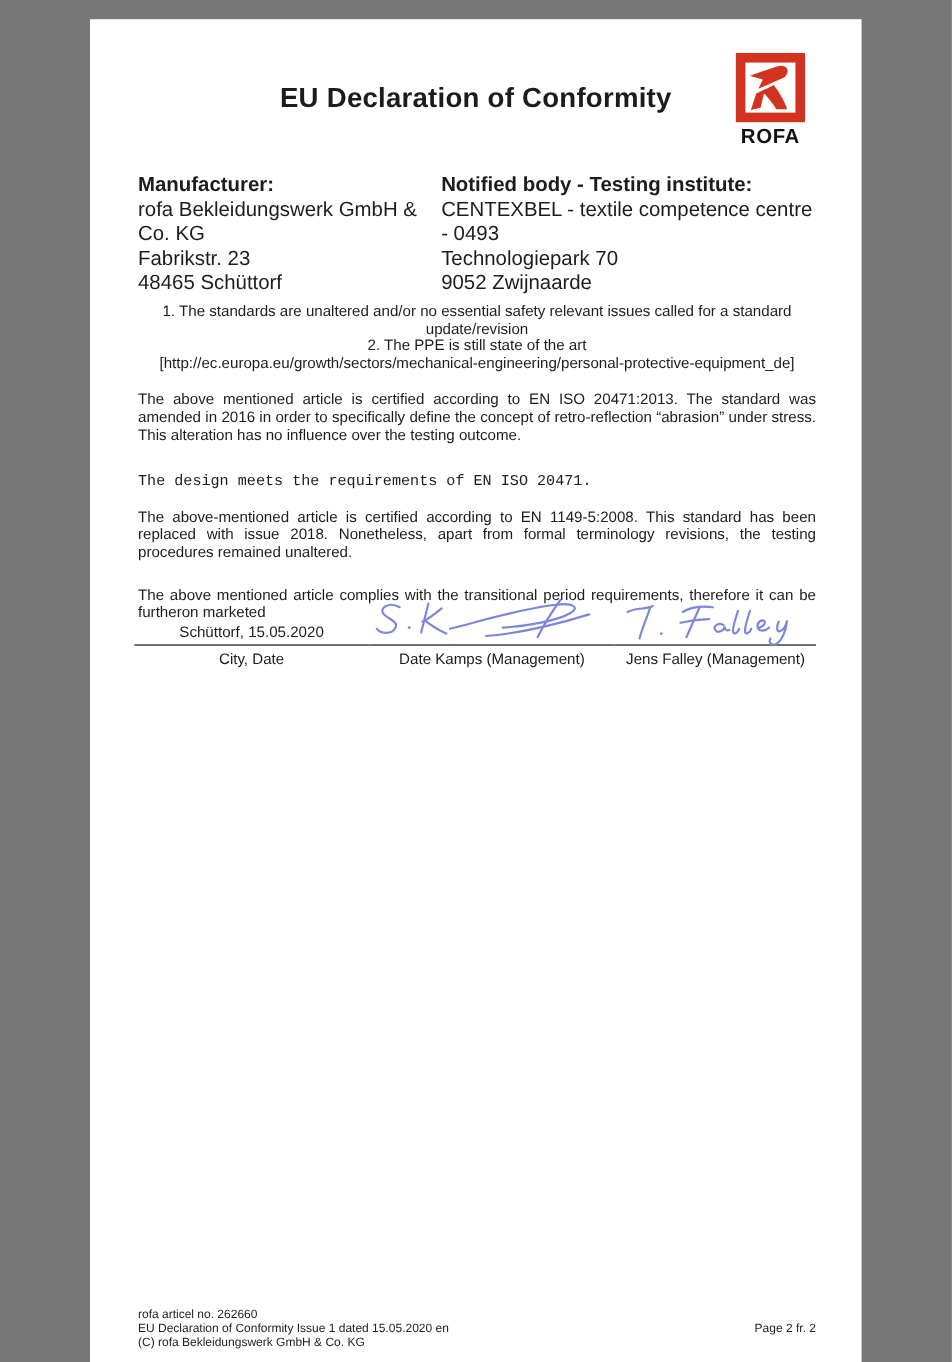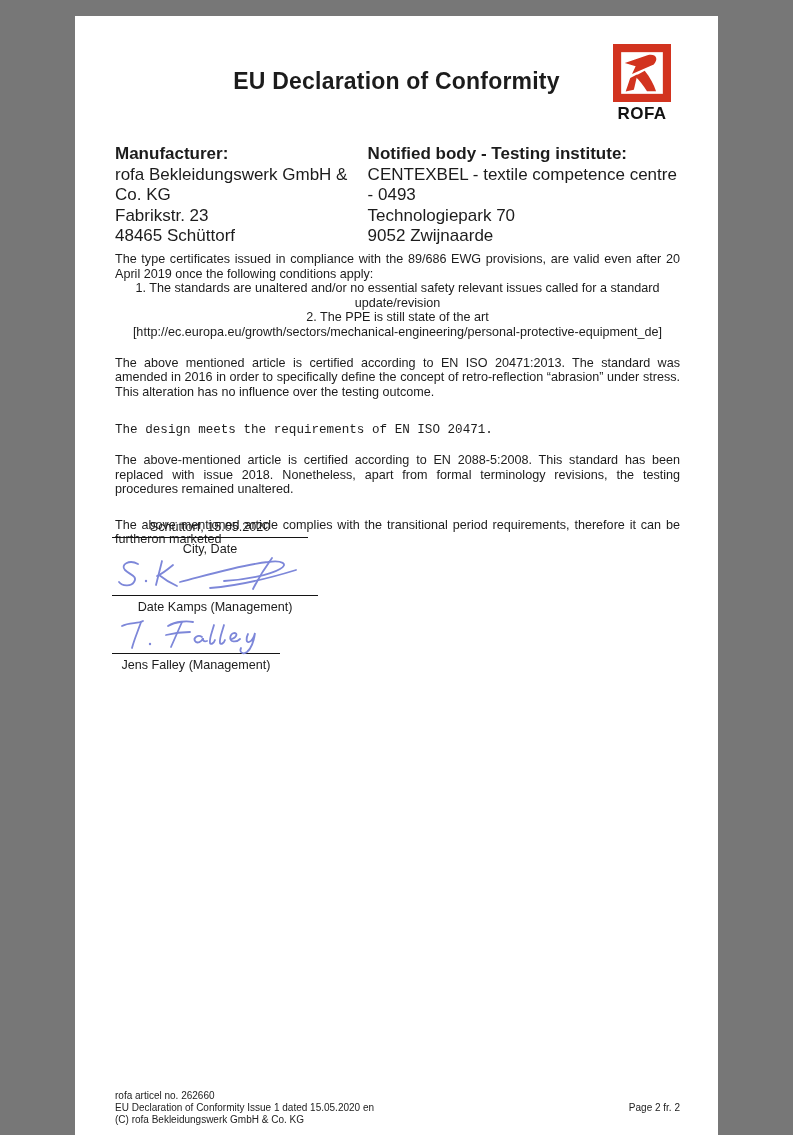--- a/index.html
+++ b/index.html
@@ -56,21 +56,20 @@
   .para.no-just { text-align: center; }
   .mt-a { margin-top: 16px; }
   .mt-b { margin-top: 24px; font-family: Liberation Mono, monospace; }
   .mt-c { margin-top: 15px; }
   .mt-d { margin-top: 21px; }
   .signatures {
     position: absolute;
     top: 482px; left: 37px; right: 38px;
     display: flex;
     justify-content: space-between;
-    flex-direction: column;
   }
   .sig-col { display: flex; flex-direction: column; }
   .sig-col.c1 { width: 196px; }
   .sig-col.c2 { width: 206px; }
   .sig-col.c3 { width: 168px; }
   .sig-space {
     position: relative;
     height: 40px;
     border-bottom: 1.6px solid #141414;
     display: flex;
@@ -124,27 +123,26 @@
     </div>
     <div class="info-block right">
       <div class="info-label">Notified body - Testing institute:</div>
       <div>CENTEXBEL - textile competence centre - 0493</div>
       <div>Technologiepark 70</div>
       <div>9052 Zwijnaarde</div>
     </div>
   </div>
 
   <div class="body-text">
-    <p class="para">The type certificates issued in compliance with the 89/686 EWG provisions, are valid even after 20 April 2019 once the following conditions apply:</p>
     <p class="para no-just">1. The standards are unaltered and/or no essential safety relevant issues called for a standard update/revision</p>
     <p class="para no-just">2. The PPE is still state of the art</p>
     <p class="para no-just">[http://ec.europa.eu/growth/sectors/mechanical-engineering/personal-protective-equipment_de]</p>
     <p class="para mt-a">The above mentioned article is certified according to EN ISO 20471:2013. The standard was amended in 2016 in order to specifically define the concept of retro-reflection “abrasion” under stress. This alteration has no influence over the testing outcome.</p>
     <p class="para mt-b">The design meets the requirements of EN ISO 20471.</p>
-    <p class="para mt-c">The above-mentioned article is certified according to EN 2088-5:2008. This standard has been replaced with issue 2018. Nonetheless, apart from formal terminology revisions, the testing procedures remained unaltered.</p>
+    <p class="para mt-c">The above-mentioned article is certified according to EN 1149-5:2008. This standard has been replaced with issue 2018. Nonetheless, apart from formal terminology revisions, the testing procedures remained unaltered.</p>
     <p class="para mt-d">The above mentioned article complies with the transitional period requirements, therefore it can be furtheron marketed</p>
   </div>
 
   <div class="signatures">
 
     <div class="sig-col c1">
       <div class="sig-space">
         <span class="date-text">Schüttorf, 15.05.2020</span>
       </div>
       <div class="sig-caption">City, Date</div>

